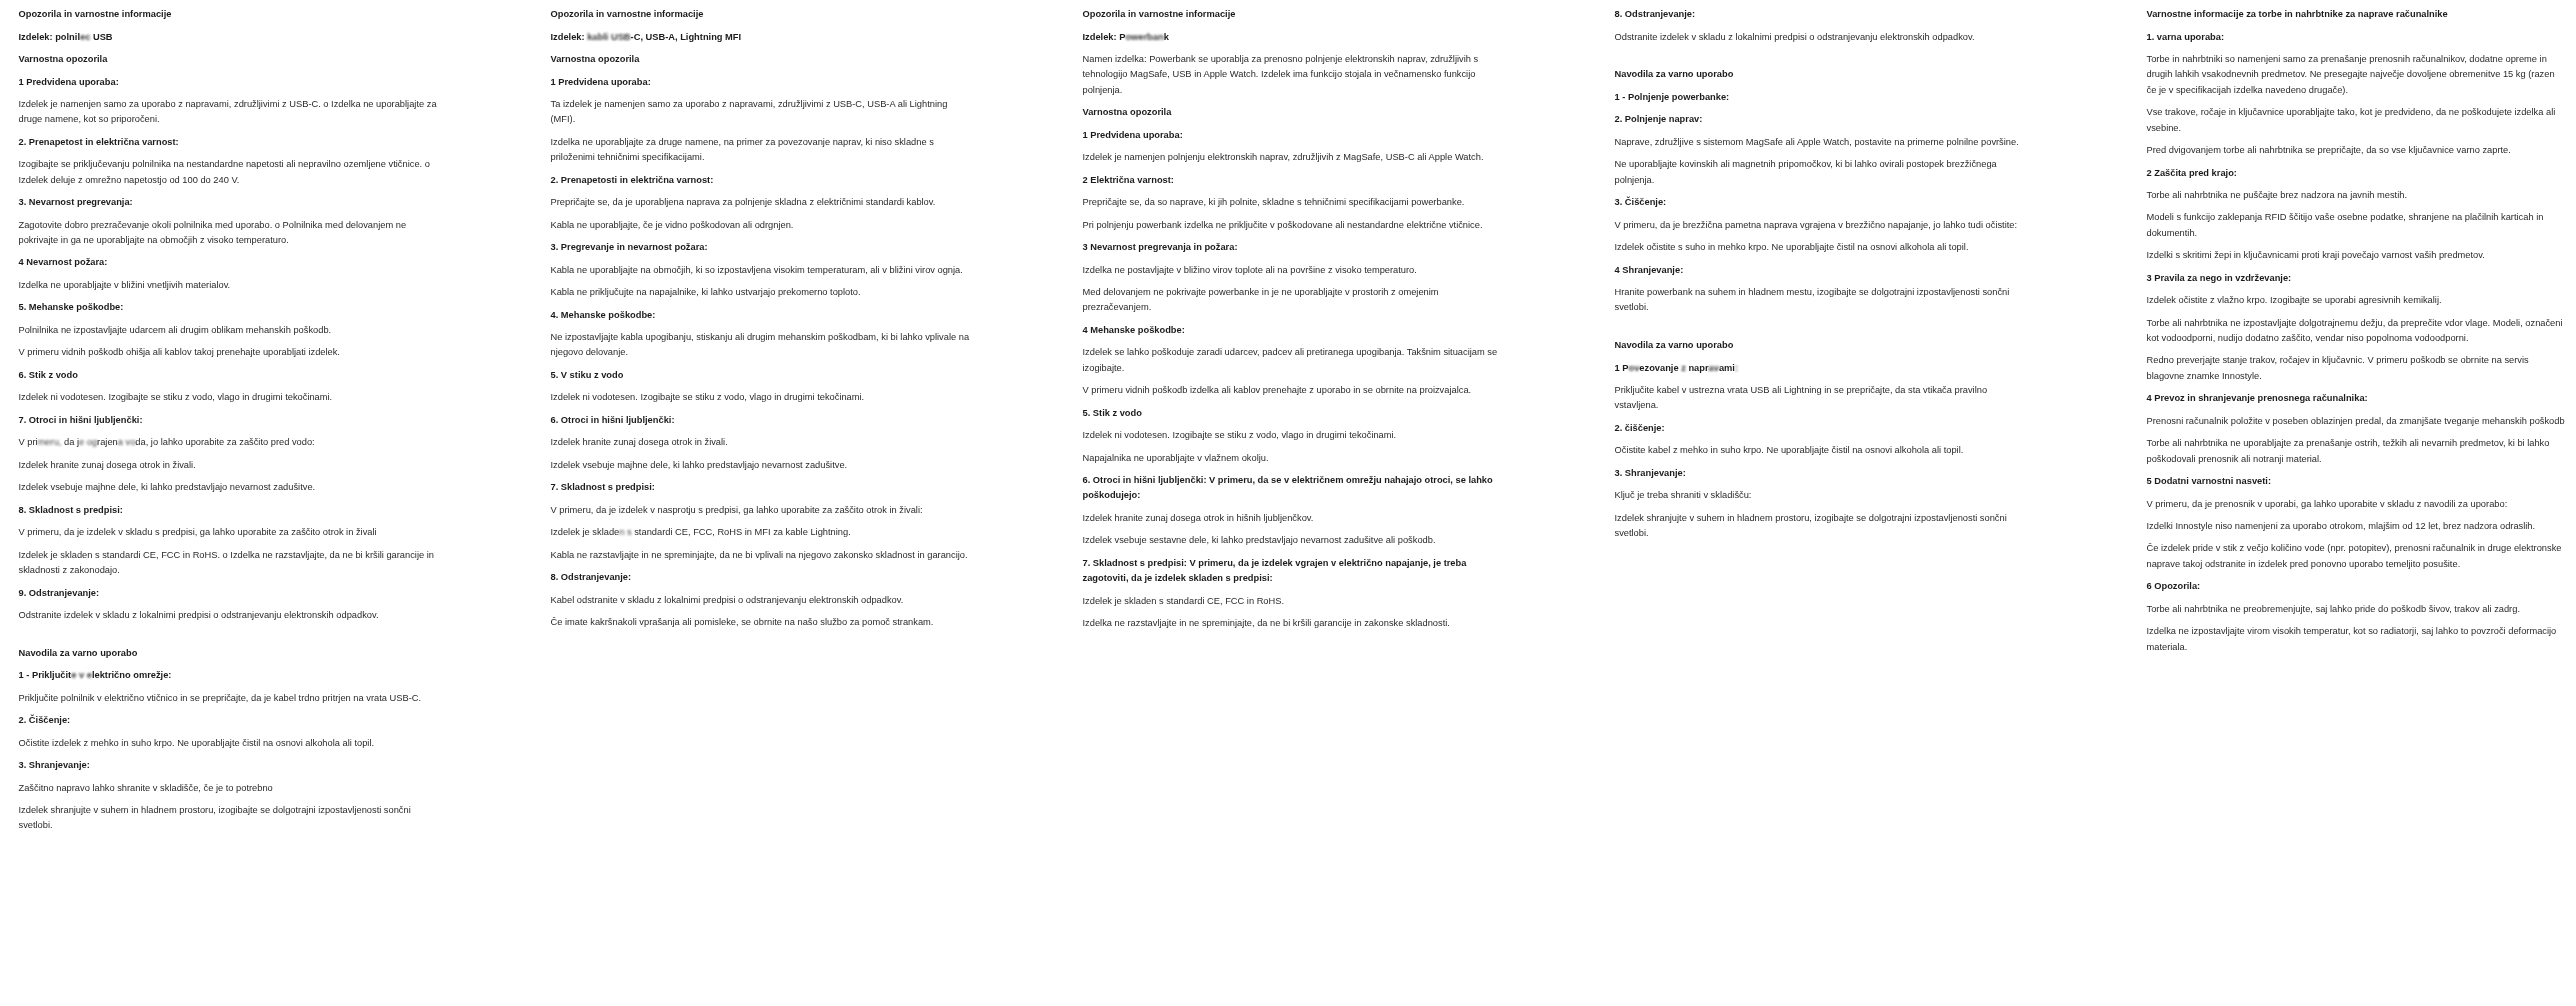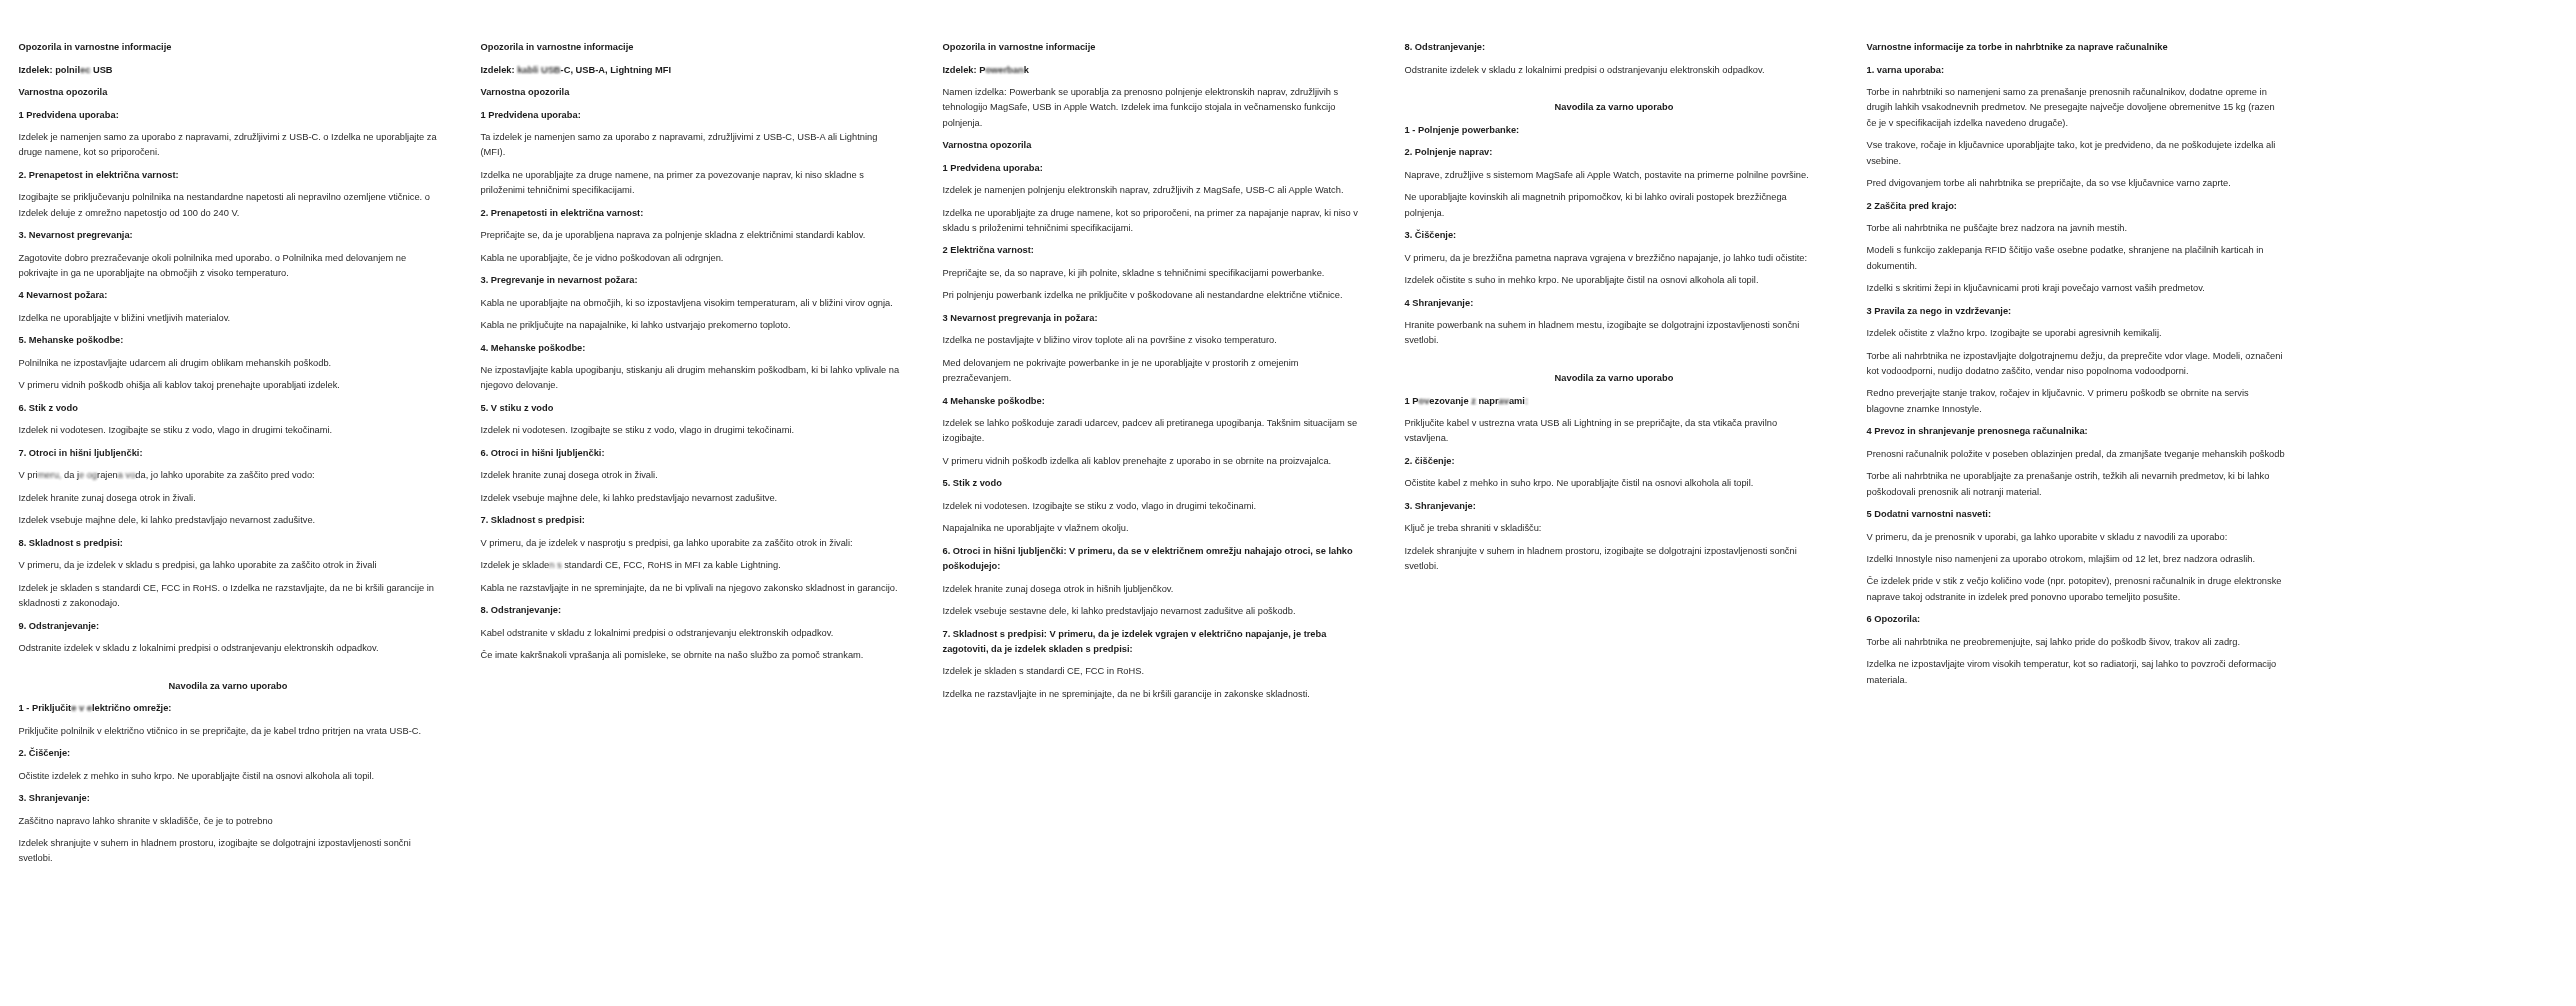--- a/index.html
+++ b/index.html
@@ -7,34 +7,33 @@
     width: 2576px;
     height: 1006px;
     background: #ffffff;
     overflow: hidden;
     font-family: "Liberation Sans", "DejaVu Sans", sans-serif;
     color: #222222;
   }
   .page { width: 2576px; height: 1006px; }
   .columns {
     display: flex;
-    gap: 43px;
+    gap: 113px;
     padding: 7.2px 0 0 18.5px;
     box-sizing: border-box;
-    margin-top: 33px;
   }
   .col { width: 419px; flex: 0 0 419px; }
   .h, .p {
     font-size: 9.3px;
     line-height: 15.3px;
     margin: 0 0 7.2px 0;
   }
   .h { font-weight: 700; color: #1c1c1c; }
   .p { font-weight: 400; color: #2a2a2a; }
-  .gap-before { margin-top: 22.5px; text-align: center; }
+  .gap-before { margin-top: 22.5px; }
   .blur { filter: blur(1.3px); opacity: 0.9; }
 </style>
 </head>
 <body>
 
 <div class="page">
   <div class="columns">
       <div class="col">
         <div class="h">Opozorila in varnostne informacije</div>
         <div class="h">Izdelek: polnil<span class="blur">ec</span> USB</div>
@@ -98,21 +97,20 @@
         <p class="p">Kabel odstranite v skladu z lokalnimi predpisi o odstranjevanju elektronskih odpadkov.</p>
         <p class="p">Če imate kakršnakoli vprašanja ali pomisleke, se obrnite na našo službo za pomoč strankam.</p>
       </div>
       <div class="col">
         <div class="h">Opozorila in varnostne informacije</div>
         <div class="h">Izdelek: P<span class="blur">owerban</span>k</div>
         <p class="p">Namen izdelka: Powerbank se uporablja za prenosno polnjenje elektronskih naprav, združljivih s tehnologijo MagSafe, USB in Apple Watch. Izdelek ima funkcijo stojala in večnamensko funkcijo polnjenja.</p>
         <div class="h">Varnostna opozorila</div>
         <div class="h">1 Predvidena uporaba:</div>
         <p class="p">Izdelek je namenjen polnjenju elektronskih naprav, združljivih z MagSafe, USB-C ali Apple Watch.</p>
-        <p class="p">Izdelka ne uporabljajte za druge namene, kot so priporočeni, na primer za napajanje naprav, ki niso v skladu s priloženimi tehničnimi specifikacijami.</p>
         <div class="h">2 Električna varnost:</div>
         <p class="p">Prepričajte se, da so naprave, ki jih polnite, skladne s tehničnimi specifikacijami powerbanke.</p>
         <p class="p">Pri polnjenju powerbank izdelka ne priključite v poškodovane ali nestandardne električne vtičnice.</p>
         <div class="h">3 Nevarnost pregrevanja in požara:</div>
         <p class="p">Izdelka ne postavljajte v bližino virov toplote ali na površine z visoko temperaturo.</p>
         <p class="p">Med delovanjem ne pokrivajte powerbanke in je ne uporabljajte v prostorih z omejenim prezračevanjem.</p>
         <div class="h">4 Mehanske poškodbe:</div>
         <p class="p">Izdelek se lahko poškoduje zaradi udarcev, padcev ali pretiranega upogibanja. Takšnim situacijam se izogibajte.</p>
         <p class="p">V primeru vidnih poškodb izdelka ali kablov prenehajte z uporabo in se obrnite na proizvajalca.</p>
         <div class="h">5. Stik z vodo</div>

